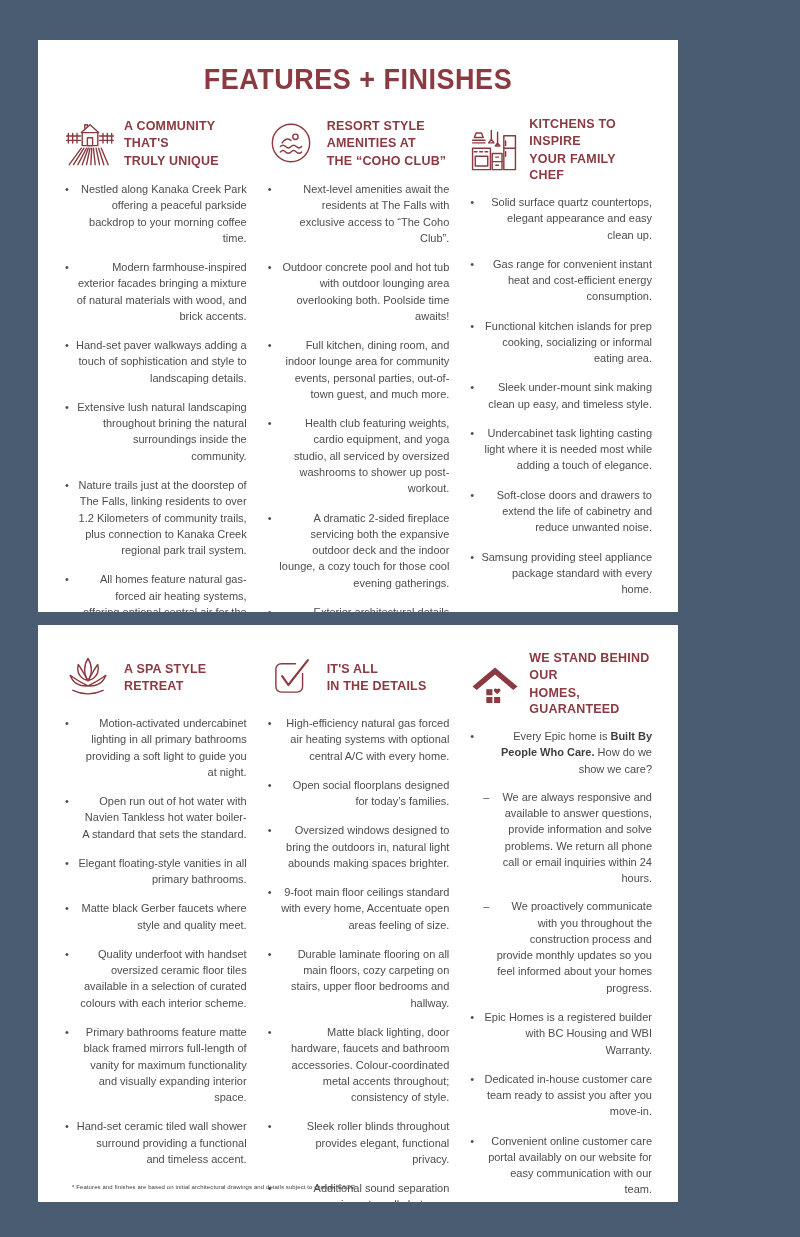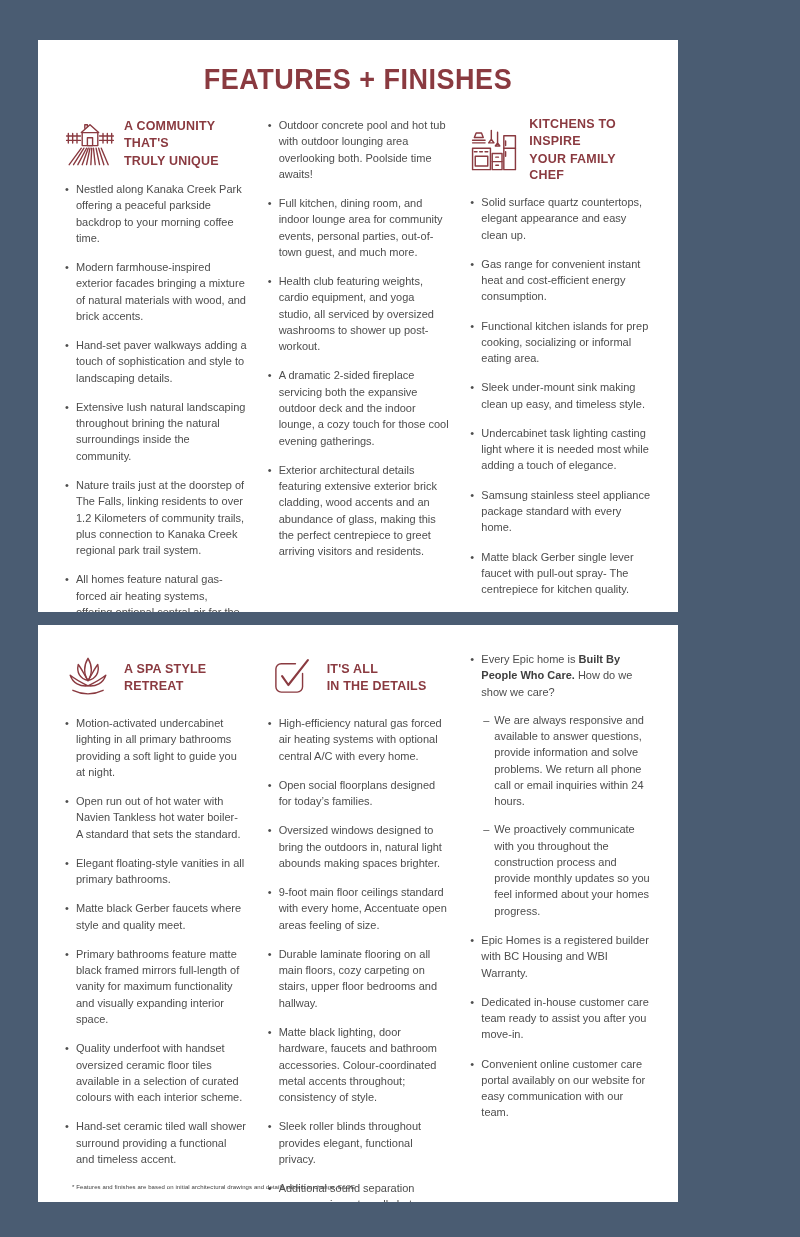--- a/index.html
+++ b/index.html
@@ -65,20 +65,21 @@
     list-style: none;
     margin: 0; padding: 0;
     color: #4d4d4d;
     font-size: 11px;
     line-height: 1.48;
   }
   ul.bullets > li {
     position: relative;
     padding-left: 12px;
     margin-bottom: 13px;
+    text-align: right;
   }
   ul.bullets > li::before {
     content: "\2022";
     position: absolute;
     left: 1px; top: 0;
     color: #4d4d4d;
   }
   ul.subs {
     list-style: none;
     margin: 12px 0 0 2px;
@@ -138,21 +139,38 @@
             <li>Modern farmhouse-inspired exterior facades bringing a mixture of natural materials with wood, and brick accents.</li>
             <li>Hand-set paver walkways adding a touch of sophistication and style to landscaping details.</li>
             <li>Extensive lush natural landscaping throughout brining the natural surroundings inside the community.</li>
             <li>Nature trails just at the doorstep of The Falls, linking residents to over 1.2 Kilometers of community trails, plus connection to Kanaka Creek regional park trail system.</li>
             <li>All homes feature natural gas-forced air heating systems, offering optional central air for the most cost-efficient and comfortable heating and cooling.</li>
             <li>7 thoughtfully selected exterior colour schemes carefully placed throughout to enhance curb appeal and long-term values.</li>
           </ul>
       </section>
 
       <section>
-        <ul class="bullets">
+        <div class="section-header">
+          <span class="section-icon">
+            <svg width="48" height="48" viewBox="0 0 54 54">
+              <g class="ico">
+                <circle cx="27" cy="27" r="21"></circle>
+                <circle cx="32" cy="20" r="3"></circle>
+                <path d="M17,27 Q21,20 27,24"></path>
+                <path d="M15,31 q3,-3 6,0 t6,0 t6,0 t6,0"></path>
+                <path d="M15,37 q3,-3 6,0 t6,0 t6,0 t6,0"></path>
+              </g>
+            </svg>
+          </span>
+          <h2 class="section-title">RESORT STYLE
+AMENITIES AT
+THE “COHO CLUB”</h2>
+        </div>
+        <ul class="bullets">
+            <li>Next-level amenities await the residents at The Falls with exclusive access to “The Coho Club”.</li>
             <li>Outdoor concrete pool and hot tub with outdoor lounging area overlooking both. Poolside time awaits!</li>
             <li>Full kitchen, dining room, and indoor lounge area for community events, personal parties, out-of-town guest, and much more.</li>
             <li>Health club featuring weights, cardio equipment, and yoga studio, all serviced by oversized washrooms to shower up post-workout.</li>
             <li>A dramatic 2-sided fireplace servicing both the expansive outdoor deck and the indoor lounge, a cozy touch for those cool evening gatherings.</li>
             <li>Exterior architectural details featuring extensive exterior brick cladding, wood accents and an abundance of glass, making this the perfect centrepiece to greet arriving visitors and residents.</li>
           </ul>
       </section>
 
       <section>
         <div class="section-header">
@@ -175,21 +193,22 @@
           </span>
           <h2 class="section-title">KITCHENS TO INSPIRE
 YOUR FAMILY CHEF</h2>
         </div>
         <ul class="bullets">
             <li>Solid surface quartz countertops, elegant appearance and easy clean up.</li>
             <li>Gas range for convenient instant heat and cost-efficient energy consumption.</li>
             <li>Functional kitchen islands for prep cooking, socializing or informal eating area.</li>
             <li>Sleek under-mount sink making clean up easy, and timeless style.</li>
             <li>Undercabinet task lighting casting light where it is needed most while adding a touch of elegance.</li>
-            <li>Samsung stainless steel appliance package standard with every home.</li>
+            <li>Soft-close doors and drawers to extend the life of cabinetry and reduce unwanted noise.</li>
+            <li>Samsung providing steel appliance package standard with every home.</li>
             <li>Matte black Gerber single lever faucet with pull-out spray- The centrepiece for kitchen quality.</li>
           </ul>
       </section>
 
     </div>
   </div>
 
   <div class="card card-bottom">
     <div class="grid">
 
@@ -207,22 +226,22 @@
               </g>
             </svg>
           </span>
           <h2 class="section-title">A SPA STYLE RETREAT</h2>
         </div>
         <ul class="bullets">
             <li>Motion-activated undercabinet lighting in all primary bathrooms providing a soft light to guide you at night.</li>
             <li>Open run out of hot water with Navien Tankless hot water boiler- A standard that sets the standard.</li>
             <li>Elegant floating-style vanities in all primary bathrooms.</li>
             <li>Matte black Gerber faucets where style and quality meet.</li>
+            <li>Quality underfoot with handset oversized ceramic floor tiles available in a selection of curated colours with each interior scheme.</li>
             <li>Primary bathrooms feature matte black framed mirrors full-length of vanity for maximum functionality and visually expanding interior space.</li>
-            <li>Quality underfoot with handset oversized ceramic floor tiles available in a selection of curated colours with each interior scheme.</li>
             <li>Hand-set ceramic tiled wall shower surround providing a functional and timeless accent.</li>
           </ul>
       </section>
 
       <section>
         <div class="section-header">
           <span class="section-icon">
             <svg width="48" height="48" viewBox="0 0 54 54">
               <g class="ico">
                 <path d="M40,23 L40,38 a6,6 0 0 1 -6,6 L16,44 a6,6 0 0 1 -6,-6 L10,18 a6,6 0 0 1 6,-6 L32,12"></path>
@@ -240,20 +259,33 @@
             <li>9-foot main floor ceilings standard with every home, Accentuate open areas feeling of size.</li>
             <li>Durable laminate flooring on all main floors, cozy carpeting on stairs, upper floor bedrooms and hallway.</li>
             <li>Matte black lighting, door hardware, faucets and bathroom accessories. Colour-coordinated metal accents throughout; consistency of style.</li>
             <li>Sleek roller blinds throughout provides elegant, functional privacy.</li>
             <li>Additional sound separation measures in party walls between homes to reduce any possible noise transmission.</li>
             <li>2 professionally curated interior schemes offering a choice of colour palettes and cohesive theming to suit a variety of personal tastes.</li>
           </ul>
       </section>
 
       <section>
+        <div class="section-header">
+          <span class="section-icon">
+            <svg width="52" height="48" viewBox="0 0 60 54">
+              <path class="ico-fill" d="M30,8 L56,30 L51,34 L30,16 L9,34 L4,30 Z"></path>
+              <rect class="ico-fill" x="20" y="33" width="7" height="7"></rect>
+              <rect class="ico-fill" x="20" y="42" width="7" height="7"></rect>
+              <rect class="ico-fill" x="29" y="42" width="7" height="7"></rect>
+              <path class="ico-fill" d="M32.5,33.2 c1.3,-1.6 3.8,-0.9 3.8,1.1 c0,1.6 -2.4,3.4 -3.8,4.5 c-1.4,-1.1 -3.8,-2.9 -3.8,-4.5 c0,-2 2.5,-2.7 3.8,-1.1 Z"></path>
+            </svg>
+          </span>
+          <h2 class="section-title">WE STAND BEHIND OUR
+HOMES, GUARANTEED</h2>
+        </div>
         <ul class="bullets">
             <li>Every Epic home is <b>Built By People Who Care.</b> How do we show we care?<ul class="subs">
                 <li>We are always responsive and available to answer questions, provide information and solve problems. We return all phone call or email inquiries within 24 hours.</li>
                 <li>We proactively communicate with you throughout the construction process and provide monthly updates so you feel informed about your homes progress.</li>
               </ul></li>
             <li>Epic Homes is a registered builder with BC Housing and WBI Warranty.</li>
             <li>Dedicated in-house customer care team ready to assist you after you move-in.</li>
             <li>Convenient online customer care portal availably on our website for easy communication with our team.</li>
           </ul>
       </section>

